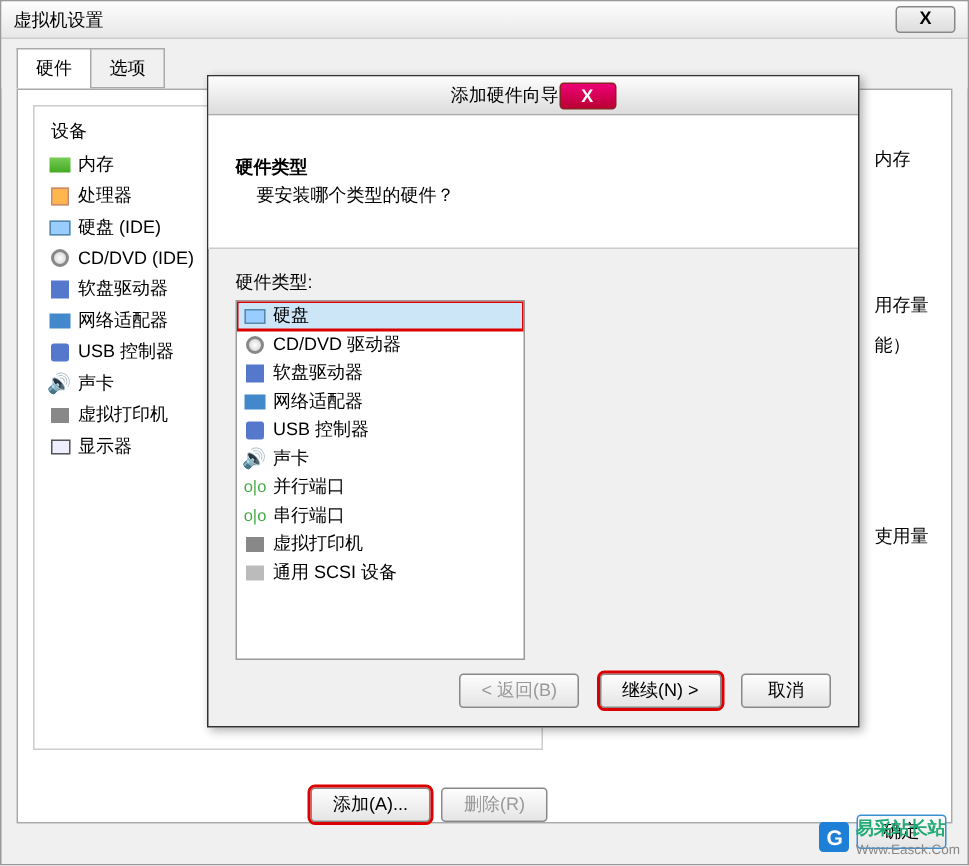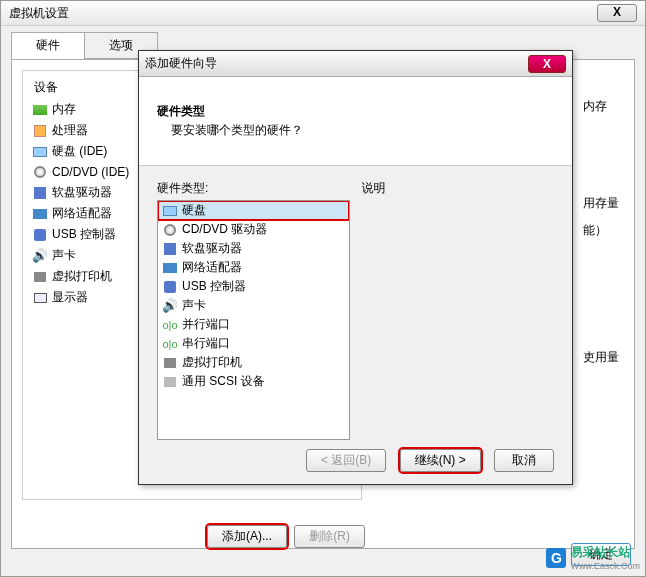--- a/index.html
+++ b/index.html
@@ -4,21 +4,21 @@
 <style>
 * { box-sizing: border-box; font-family: "Microsoft YaHei", "SimSun", sans-serif; font-size: 12px; }
 body { margin: 0; background: #fff; width: 646px; height: 577px; position: relative; overflow: hidden; }
 
 
 .main-window { position: absolute; top: 0; left: 0; width: 646px; height: 577px; border: 1px solid #999; background: #f0f0f0; }
 .main-titlebar { height: 25px; background: linear-gradient(#fdfdfd, #e8e8e8); border-bottom: 1px solid #ccc; padding: 4px 8px; display: flex; justify-content: space-between; align-items: center; }
 .main-close { width: 40px; height: 18px; border: 1px solid #888; border-radius: 3px; background: linear-gradient(#f5f5f5,#ddd); text-align: center; line-height: 14px; font-weight: bold; }
 
 .tabs-row { display: flex; padding: 6px 10px 0 10px; background: #f0f0f0; }
-.tab { padding: 4px 24px; border: 1px solid #aaa; background: #fff; margin-right: -1px; border-bottom: none; }
+.tab { padding: 4px 12px; border: 1px solid #aaa; background: #fff; margin-right: -1px; border-bottom: none; }
 .tab.inactive { background: #f0f0f0; border-bottom: 1px solid #aaa; }
 .tab-content { background: #fff; border: 1px solid #aaa; margin: 0 10px 10px 10px; height: 490px; padding: 10px; position: relative; }
 
 .device-panel { border: 1px solid #ccc; width: 340px; height: 430px; padding: 5px; }
 .device-header { padding: 3px 6px; font-weight: normal; }
 .device-list { }
 .device-item { display: flex; align-items: center; padding: 2px 4px; gap: 4px; }
 .dev-icon { width: 16px; height: 16px; display: inline-flex; align-items: center; justify-content: center; }
 
 .side-labels { position: absolute; right: 15px; top: 20px; }
@@ -26,21 +26,21 @@
 
 .bottom-buttons { position: absolute; bottom: 0; left: 195px; }
 .btn { display: inline-block; padding: 2px 14px; border: 1px solid #888; background: linear-gradient(#fdfdfd,#e5e5e5); border-radius: 3px; margin-right: 4px; min-width: 60px; text-align: center; }
 .btn.disabled { color: #999; }
 .highlight-red { outline: 2px solid #d00; margin-top: 32px; }
 
 .main-ok-row { position: absolute; bottom: 10px; right: 10px; }
 
 
 .wizard { position: absolute; top: 50px; left: 138px; width: 435px; height: 435px; background: #f0f0f0; border: 1px solid #333; box-shadow: 2px 2px 6px rgba(0,0,0,0.3); }
-.wiz-titlebar { height: 26px; background: linear-gradient(#fdfdfd,#dcdcdc); border-bottom: 1px solid #aaa; display: flex; justify-content: space-between; align-items: center; padding: 0 6px; }
+.wiz-titlebar { height: 26px; background: linear-gradient(#fdfdfd,#dcdcdc); border-bottom: 1px solid #aaa; display: flex; justify-content: center; align-items: center; padding: 0 6px; }
 .wiz-close { width: 38px; height: 18px; background: linear-gradient(#e07,#b03); border: 1px solid #822; border-radius: 3px; color: #fff; text-align: center; font-weight: bold; line-height: 16px; }
 .wiz-header { background: #fff; border-bottom: 1px solid #ccc; padding: 26px 18px; }
 .wiz-header .t1 { font-weight: bold; margin-bottom: 2px; }
 .wiz-header .t2 { margin-left: 14px; }
 .wiz-body { padding: 14px 18px; display: flex; gap: 12px; height: 310px; }
 .wiz-col { flex: 1; }
 .wiz-listbox { border: 1px solid #999; background: #fff; height: 240px; overflow: auto; margin-top: 3px; }
 .wiz-item { display: flex; align-items: center; gap: 4px; padding: 1px 4px; }
 .wiz-item.selected { background: #cde6f7; }
 .wiz-item.selected.hl { outline: 2px solid #d00; outline-offset: -1px; }
@@ -228,21 +228,20 @@
           </div>
           <div class="wiz-item">
             <span class="dev-icon">
               <span class="ic-scsi"></span>
             </span>
             <span>通用 SCSI 设备</span>
           </div>
         </div>
     </div>
     <div class="wiz-col">
-      <div>说明</div>
     </div>
   </div>
   <div class="wiz-footer">
     <span class="btn disabled">&lt; 返回(B)</span>
     <span class="btn highlight-red">继续(N) &gt;</span>
     <span class="btn">取消</span>
   </div>
 </div>
 
 <div class="watermark">

